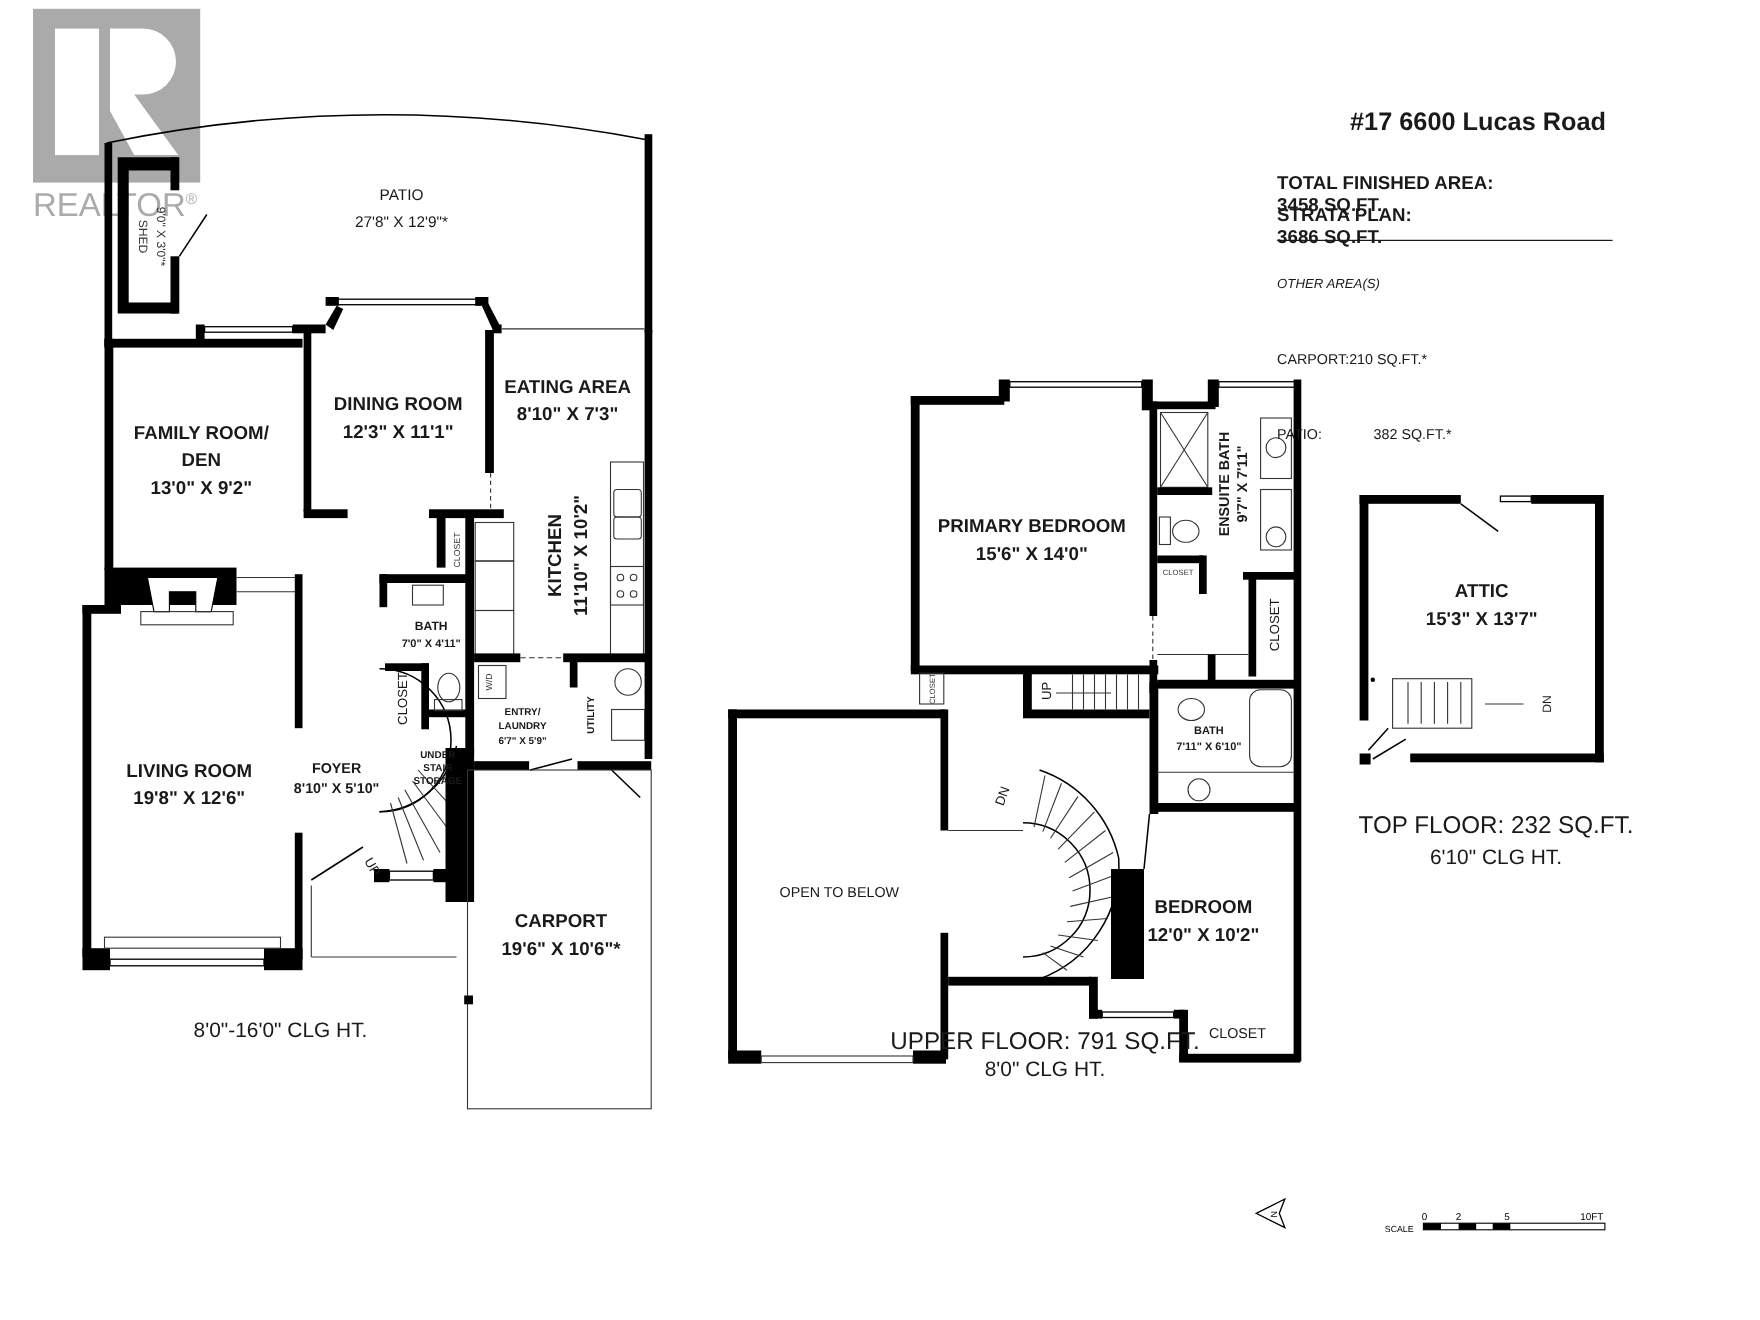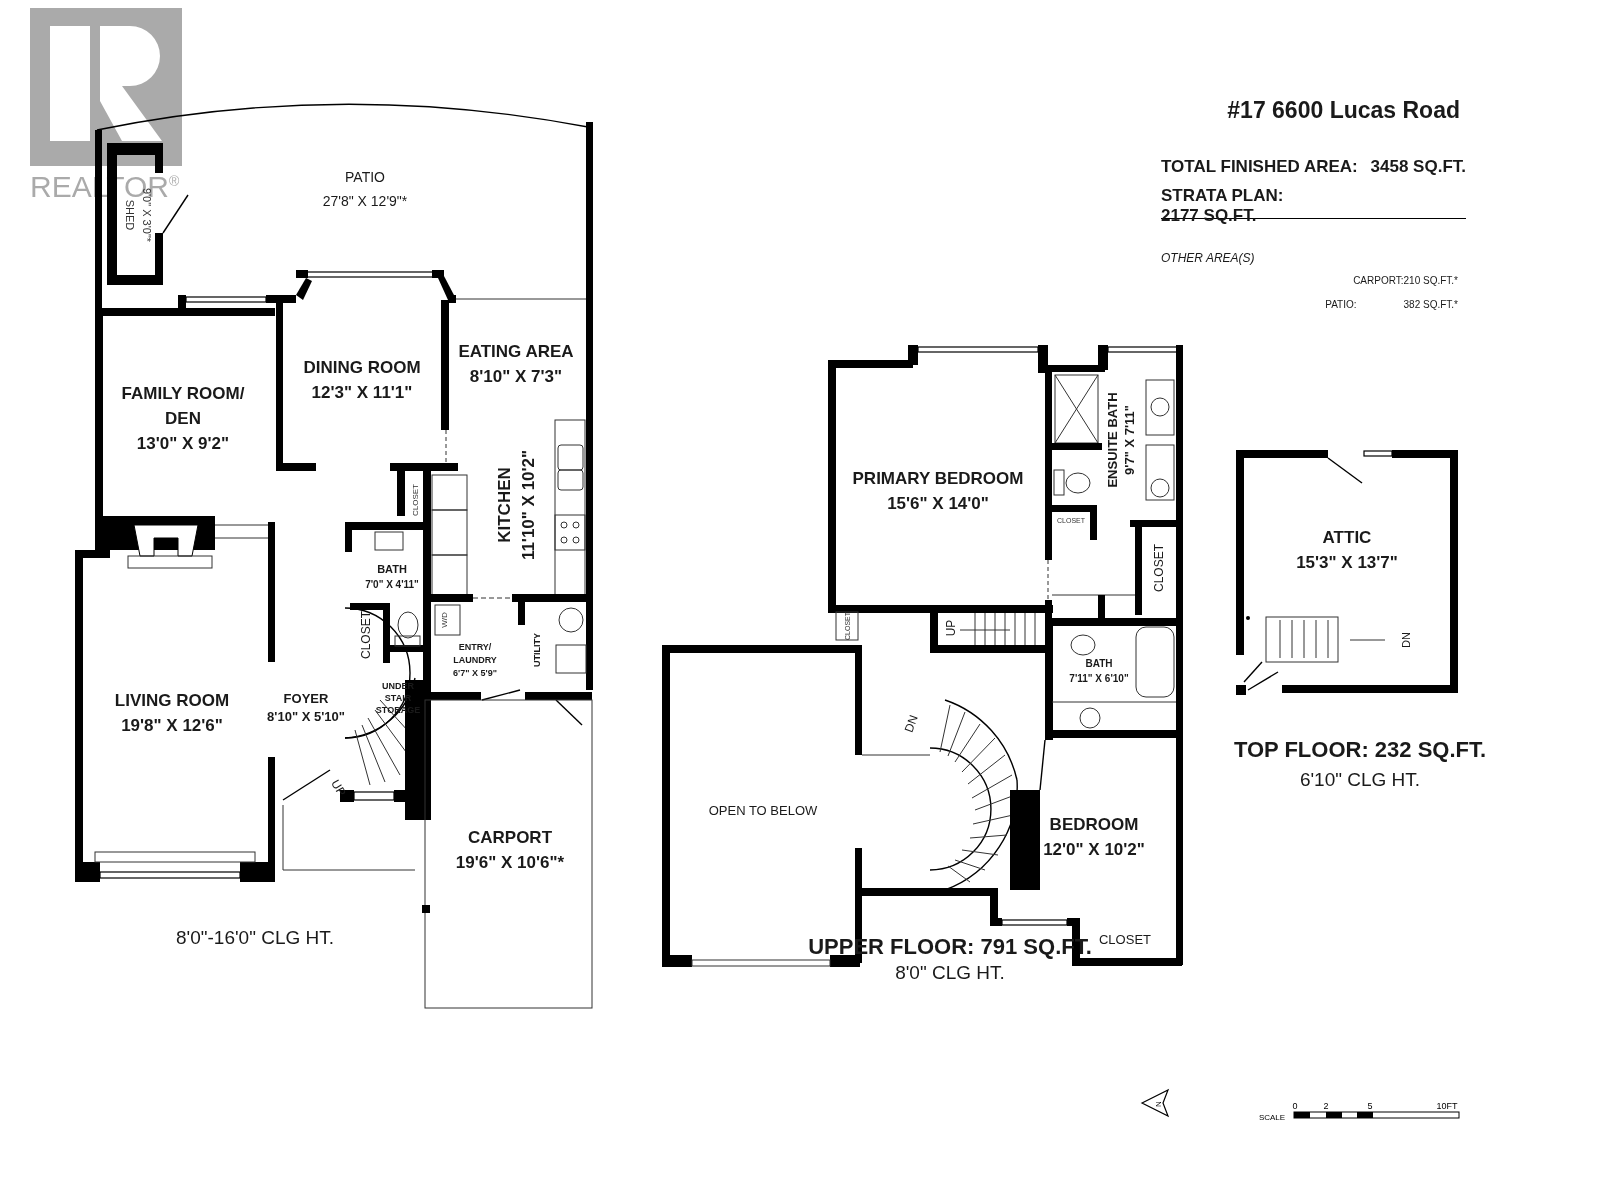--- a/index.html
+++ b/index.html
@@ -9,25 +9,25 @@
   .abs { position: absolute; }
   .wall { fill: #000; }
   .thin { stroke: #000; stroke-width: 1.4; fill: none; }
   .thin2 { stroke: #333; stroke-width: 1; fill: none; }
   .win { fill: #fff; stroke: #000; stroke-width: 1.2; }
   .room-name { font-weight: bold; font-size: 17px; text-anchor: middle; fill: #1a1a1a; }
   .room-dim { font-weight: bold; font-size: 17px; text-anchor: middle; fill: #1a1a1a; }
   .room-small { font-weight: bold; font-size: 11px; text-anchor: middle; fill: #1a1a1a; }
   .room-light { font-size: 14px; text-anchor: middle; fill: #1a1a1a; }
   .tiny { font-size: 8px; text-anchor: middle; fill: #333; }
-  .floor-title { font-weight: bold; font-size: 22px; text-align: center; white-space: nowrap; }
+  .floor-title { font-weight: normal; font-size: 22px; text-align: center; white-space: nowrap; }
   .floor-sub { font-size: 19px; text-align: center; white-space: nowrap; }
   .addr { font-weight: bold; font-size: 23px; text-align: right; line-height: 32px; }
   .sum-row { font-weight: bold; font-size: 17px; display: flex; justify-content: space-between; }
-  .oth-row { font-size: 10px; display: flex; justify-content: flex-end; }
+  .oth-row { font-size: 13px; display: flex; justify-content: flex-start; margin-top: 44px; }
   .realtor { position: absolute; left: 30px; top: 8px; width: 158px; opacity: 0.45; }
   .realtor-box { width: 152px; height: 158px; background: #444; position: relative; }
   .realtor-word { font-size: 30px; color: #444; letter-spacing: 0px; margin-top: 4px; font-family: "Liberation Sans", sans-serif; }
 </style>
 </head>
 <body>
 
 <div class="realtor">
   <div class="realtor-box">
     <svg width="152" height="158" viewBox="0 0 152 158">
@@ -330,27 +330,27 @@
     <text x="1370" y="1109" style="font-size:9px" text-anchor="middle">5</text>
     <text x="1447" y="1109" style="font-size:9px" text-anchor="middle">10FT</text>
   </g>
 </svg>
 
 <div class="abs" style="left:1150px; top:58px; width:310px;margin-top:36px;">
   <div class="addr">#17 6600 Lucas Road</div>
 </div>
 
 <div class="abs" style="left:1161px; top:157px; width:305px;">
-  <div class="sum-row" style="height:29px;">
+  <div class="sum-row" style="height:29px;flex-direction:column;">
     <span>TOTAL FINISHED AREA:</span>
     <span>3458 SQ.FT.</span>
   </div>
   <div class="sum-row" style="height:28px; border-bottom:1.5px solid #000; padding-bottom:4px;flex-direction:column;">
     <span>STRATA PLAN:</span>
-    <span>2177 SQ.FT.</span>
+    <span>3686 SQ.FT.</span>
   </div>
   <div style="font-size:12px; font-style:italic; margin-top:32px; height:24px;">OTHER AREA(S)</div>
   <div class="oth-row" style="height:24px; padding-right:8px;">
     <span>CARPORT:</span>
     <span>210 SQ.FT.*</span>
   </div>
   <div class="oth-row" style="height:24px; padding-right:8px;gap:47px;">
     <span>PATIO:</span>
     <span>382 SQ.FT.*</span>
   </div>

